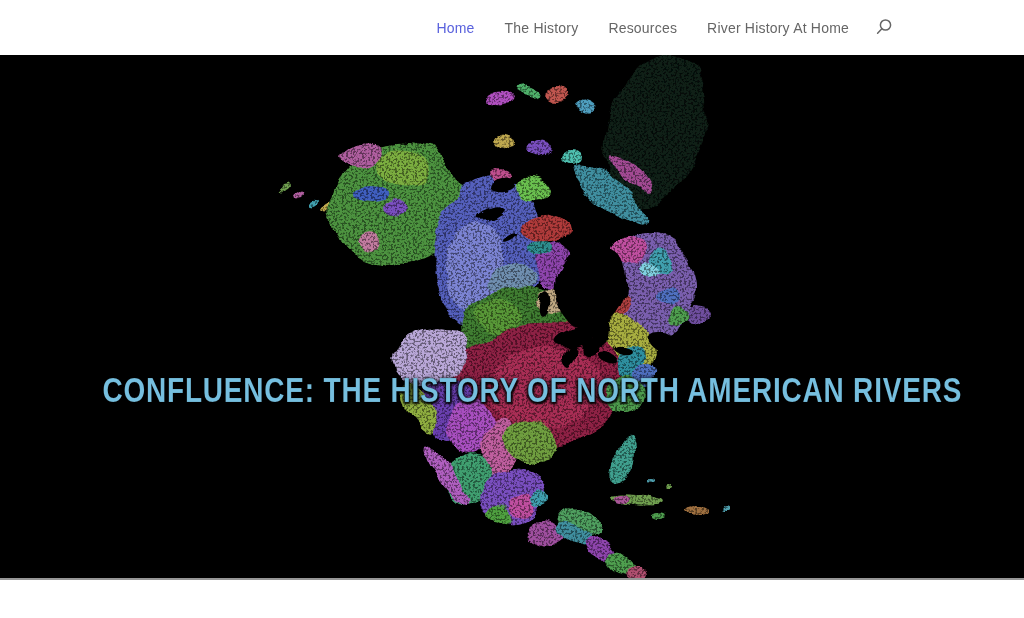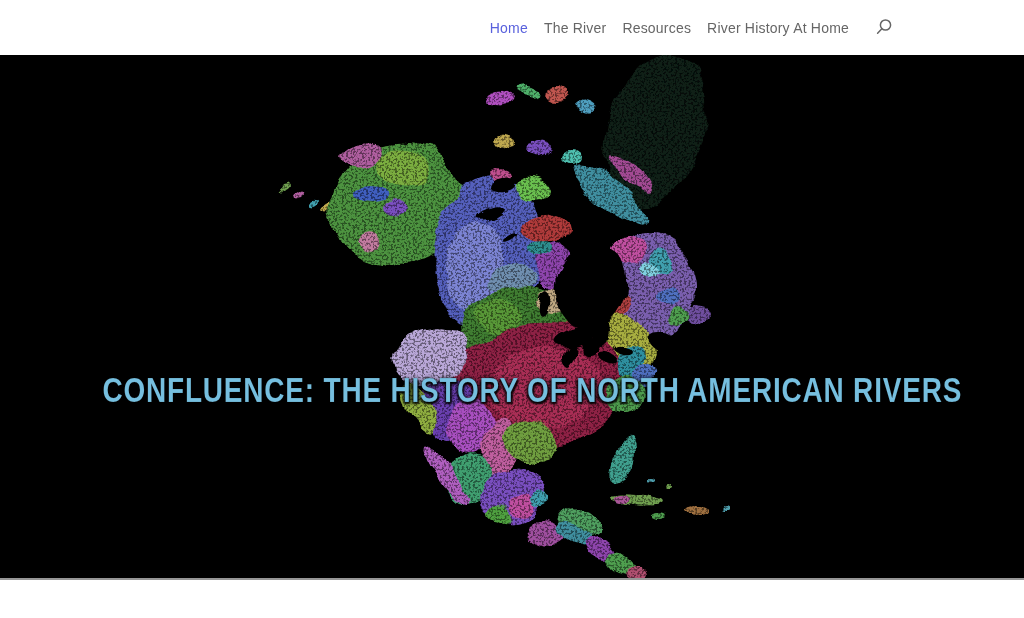--- a/index.html
+++ b/index.html
@@ -5,21 +5,21 @@
   * { margin:0; padding:0; box-sizing:border-box; }
   html,body { width:1024px; height:618px; overflow:hidden; background:#fff;
               font-family:"Liberation Sans", sans-serif; }
 
   
   .site-header {
     height:55px; background:#ffffff;
     display:flex; align-items:center; justify-content:flex-end;
     padding-right:128px; position:relative; z-index:5;
   }
-  .main-nav { display:flex; align-items:center; gap:16px; }
+  .main-nav { display:flex; align-items:center; gap:30px; }
   .nav-link {
     font-size:14px; color:var(--link,#666666); text-decoration:none;
     cursor:pointer; letter-spacing:.2px; font-weight:500;
   }
   .nav-link.active { color:var(--accent,#5961dd); }
   .search-btn {
     background:none; border:none; margin-left:24px; cursor:pointer;
     display:flex; align-items:center; padding:2px;
   }
 
@@ -44,21 +44,21 @@
   .content-strip {
     height:40px; background:#ffffff; border-top:2px solid #979797;
   }
 </style>
 </head>
 <body>
 
 <header class="site-header">
   <nav class="main-nav">
       <a class="nav-link active" href="#">Home</a>
-      <a class="nav-link" href="#">The River</a>
+      <a class="nav-link" href="#">The History</a>
       <a class="nav-link" href="#">Resources</a>
       <a class="nav-link" href="#">River History At Home</a>
     </nav>
   <button class="search-btn" aria-label="Search">
     <svg width="19" height="19" viewBox="0 0 19 19">
       <circle cx="10.5" cy="7" r="5.1" fill="none" stroke="#666" stroke-width="1.5"></circle>
       <line x1="6.6" y1="11" x2="2.6" y2="15.2" stroke="#666" stroke-width="1.5" stroke-linecap="round"></line>
     </svg>
   </button>
 </header>

